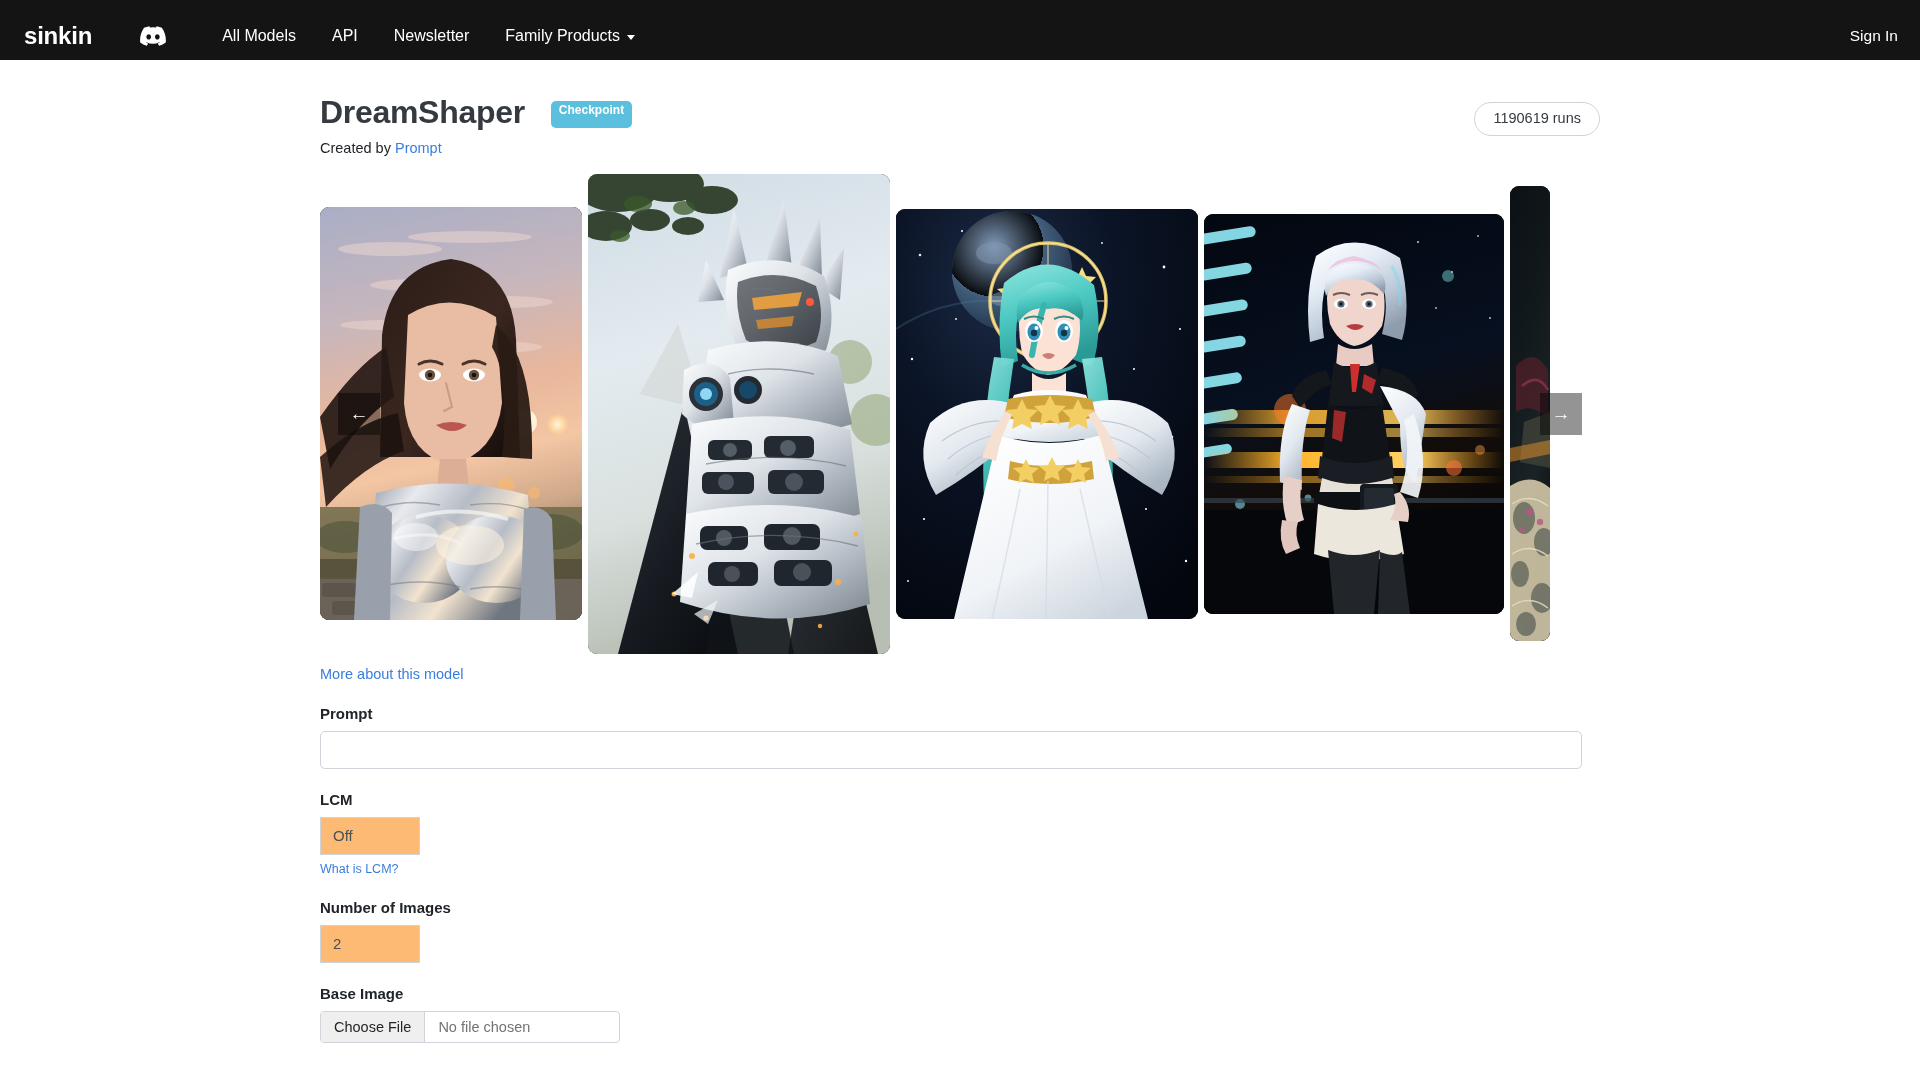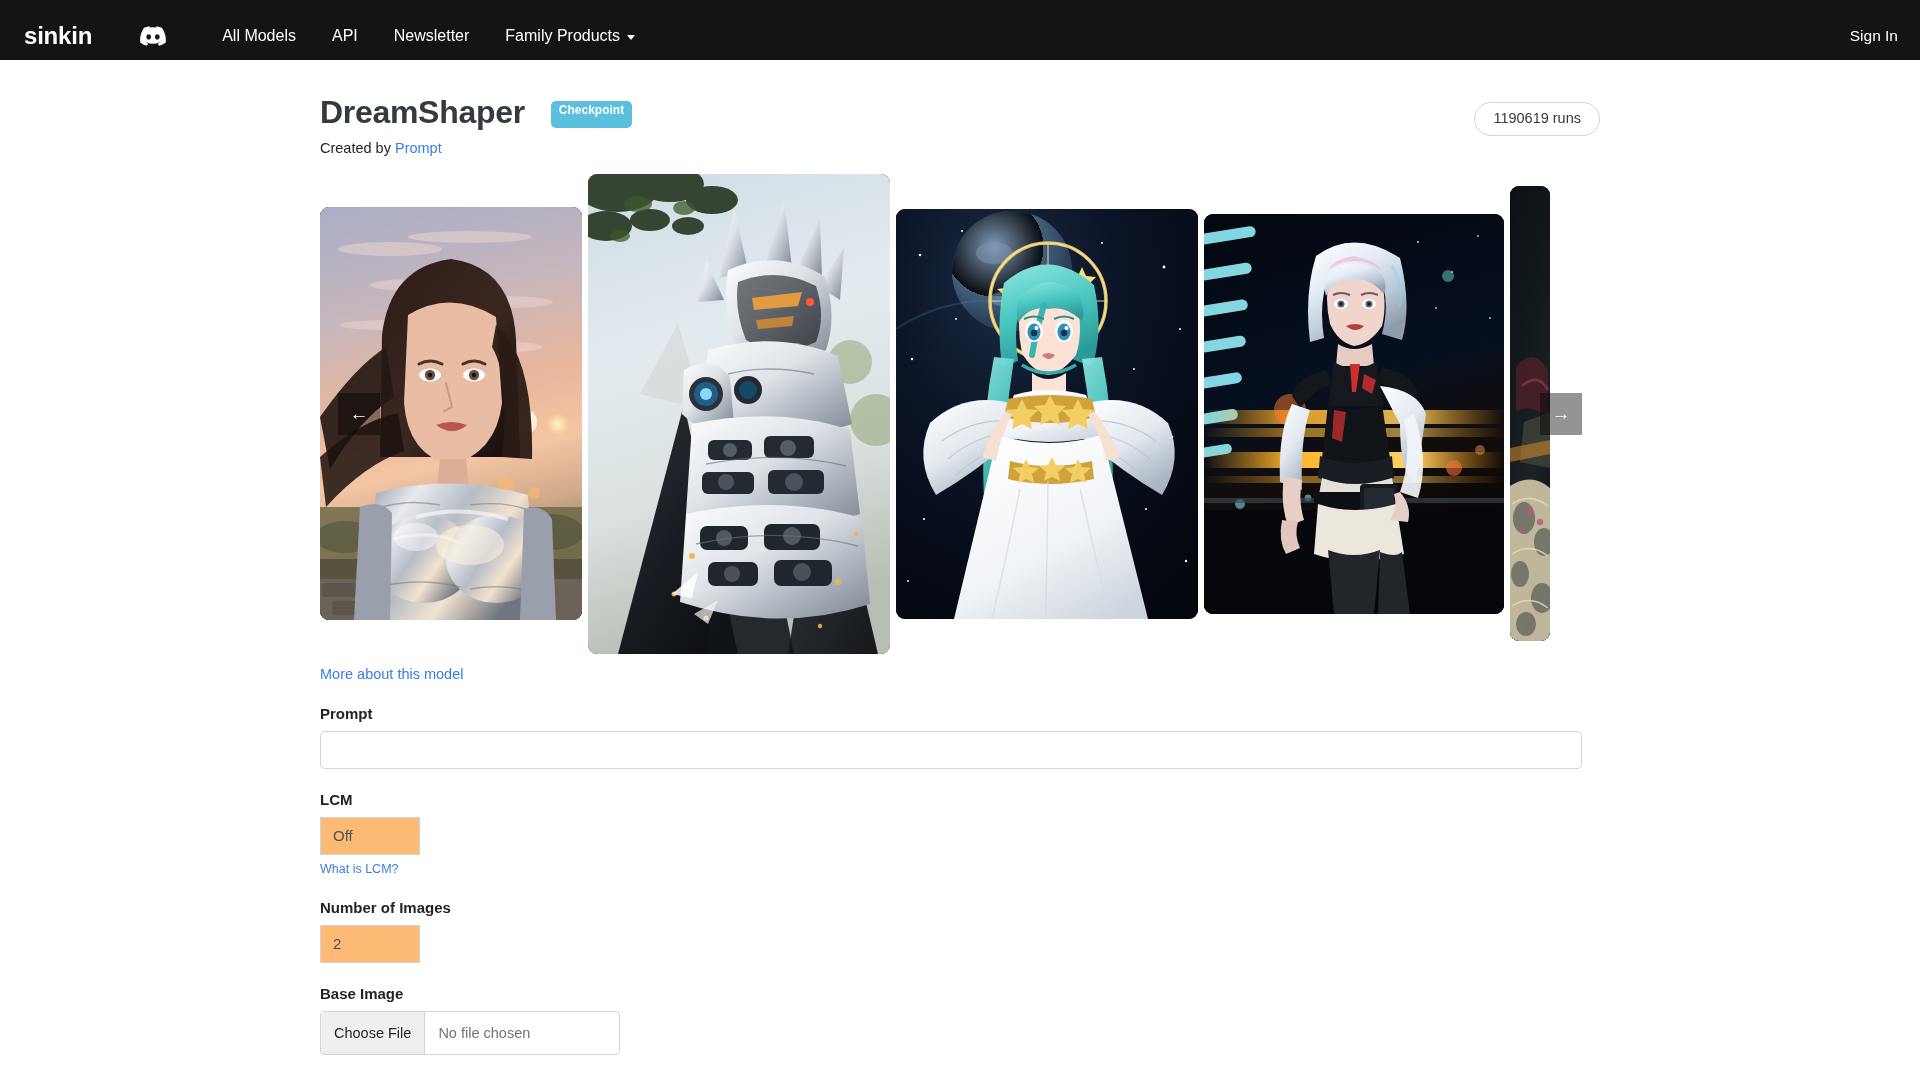--- a/index.html
+++ b/index.html
@@ -199,21 +199,21 @@
     display: inline-block;
     margin-top: 7px;
     font-size: 12.5px;
     color: #3b7ddd;
     text-decoration: none;
   }
   .file-row {
     display: flex;
     align-items: stretch;
     width: 300px;
-    height: 44px;
+    height: 32px;
     border: 1px solid #ced4da;
     border-radius: 4px;
     overflow: hidden;
     background: #fff;
   }
   .file-button {
     background: #efefef;
     border-right: 1px solid #ced4da;
     padding: 0 13px;
     display: flex;

